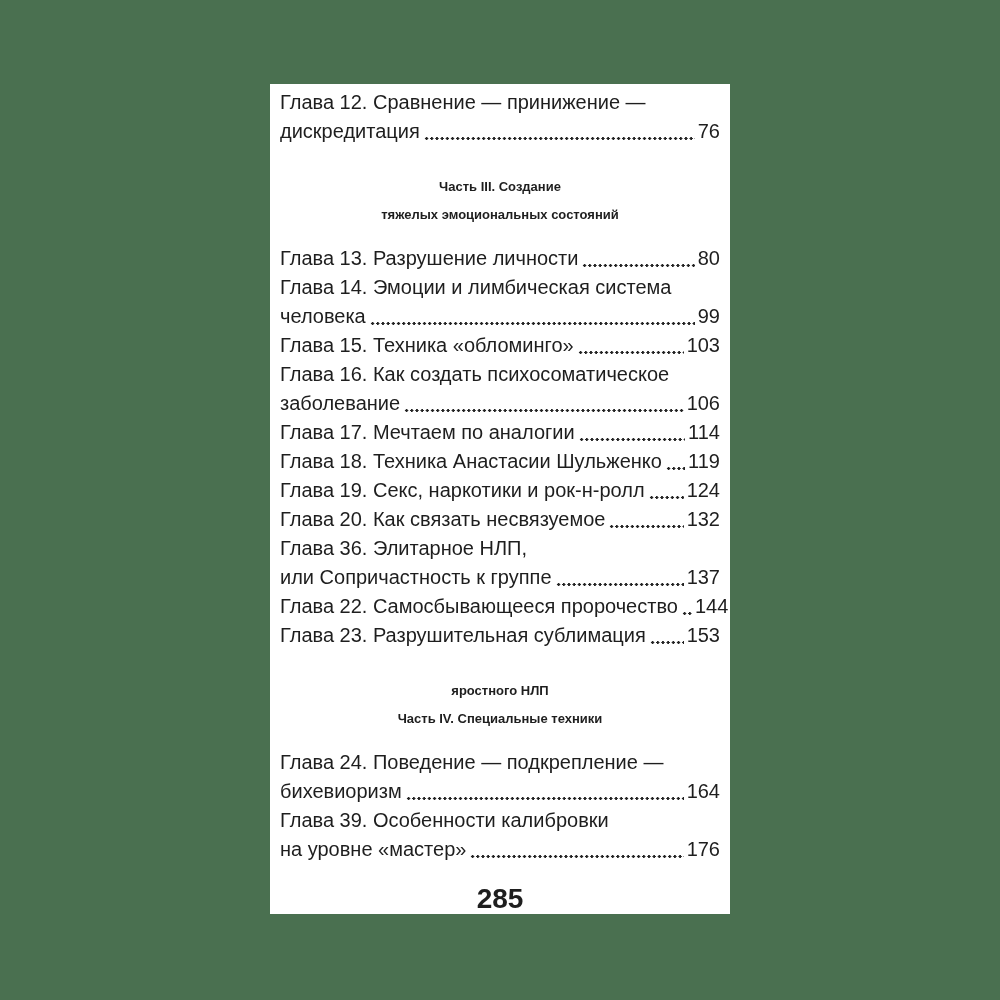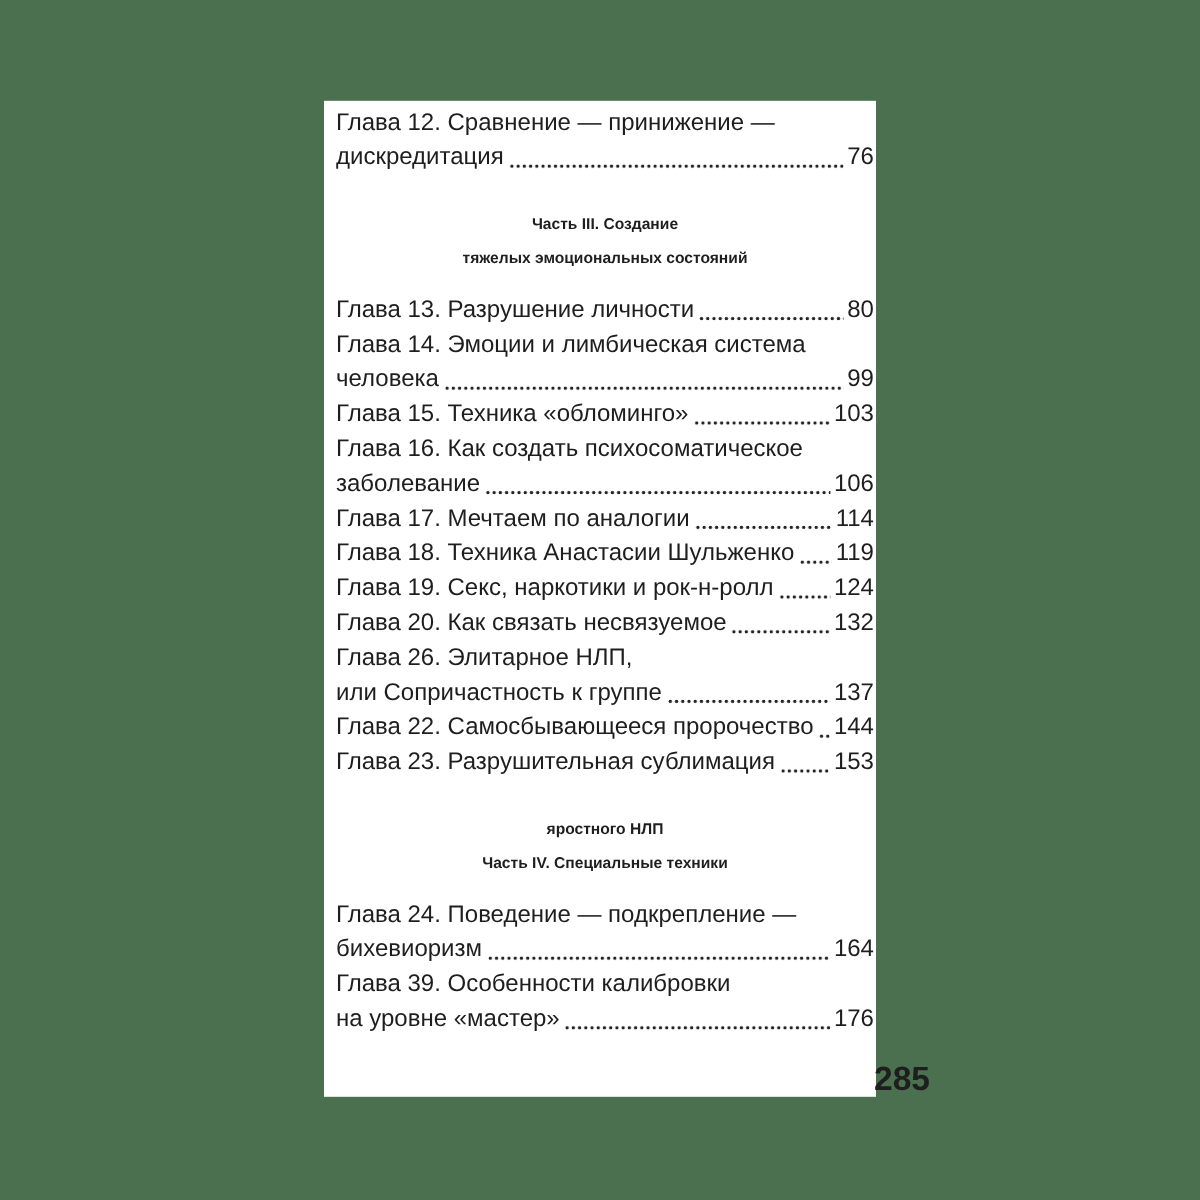--- a/index.html
+++ b/index.html
@@ -12,21 +12,21 @@
     overflow: hidden;
   }
   .paper {
     box-sizing: border-box;
     width: 460px;
     height: 830px;
     margin: 84px auto 0 auto;
     background: #ffffff;
     padding: 4px 10px 2px 10px;
     display: flex;
-    flex-direction: row;
+    flex-direction: column;
     color: #1e1e1e;
   }
   .toc {
     font-size: 20px;
     line-height: 29px;
   }
   .entry { margin: 0; }
   .row {
     display: flex;
     align-items: flex-start;
@@ -134,21 +134,21 @@
       <span class="pn">124</span>
     </div>
 
     <div class="entry row">
       <span class="title">Глава 20. Как связать несвязуемое</span>
       <span class="dots"></span>
       <span class="pn">132</span>
     </div>
 
     <div class="entry">
-      <div class="title">Глава 26. Элитарное НЛП,</div>
+      <div class="title">Глава 36. Элитарное НЛП,</div>
       <div class="row">
         <span class="title">или Сопричастность к группе</span>
         <span class="dots"></span>
         <span class="pn">137</span>
       </div>
     </div>
 
     <div class="entry row">
       <span class="title">Глава 22. Самосбывающееся пророчество</span>
       <span class="dots"></span>

